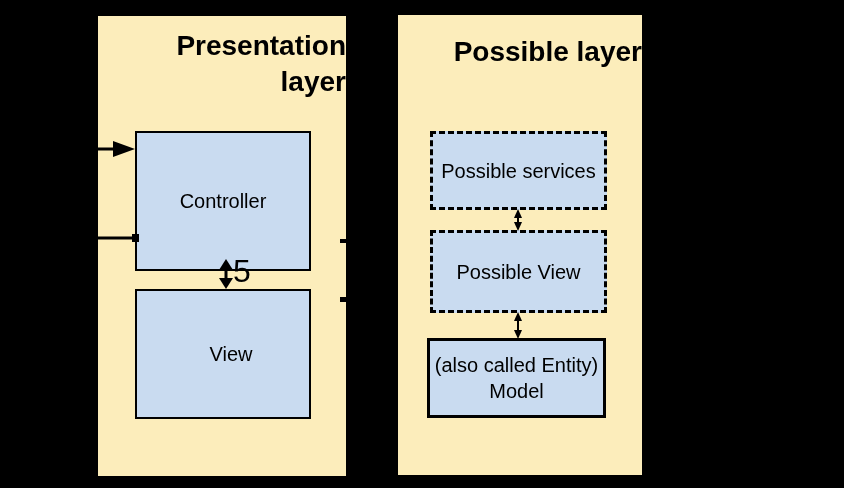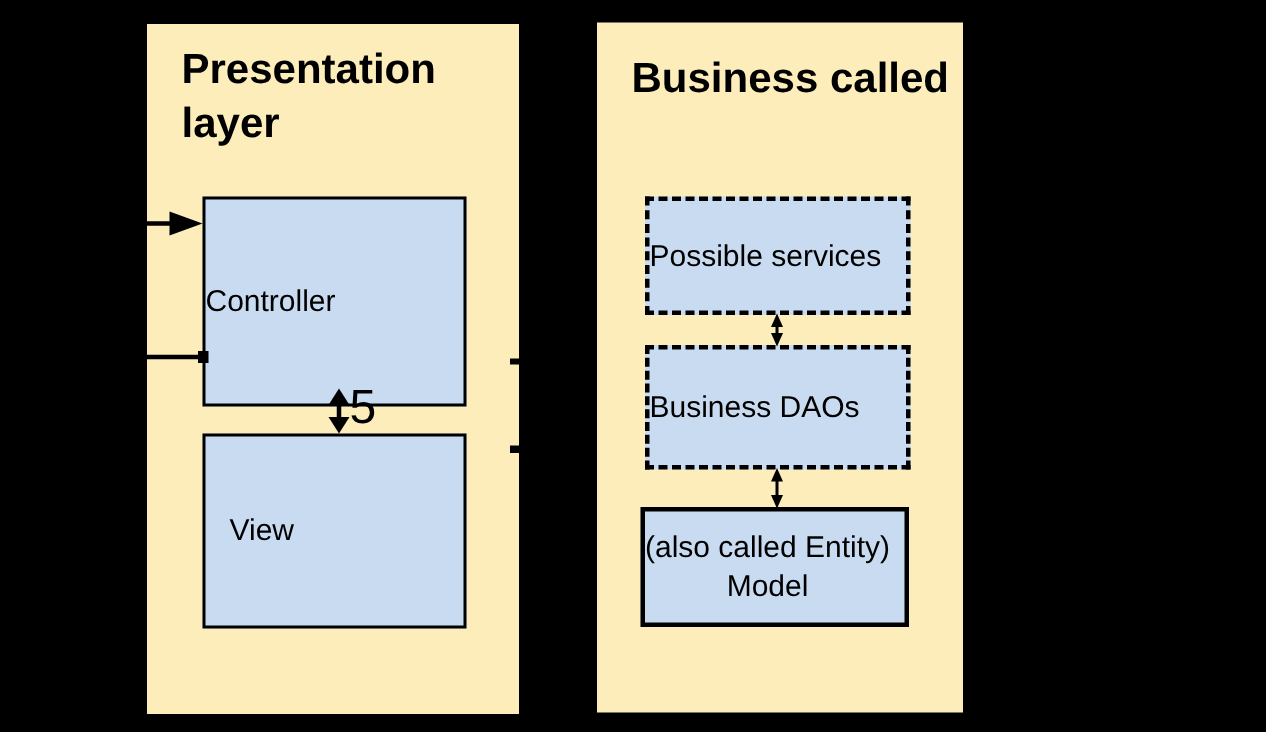--- a/index.html
+++ b/index.html
@@ -18,34 +18,35 @@
     position:relative;
   }
   .panel{
     position:absolute;
     background:var(--panel);
     z-index:1;
   }
   .panel-title{
     position:absolute;
     z-index:2;
-    text-align:left;
+    text-align:right;
     font-weight:bold;
     font-size:28px;
     line-height:1.28;
     color:var(--text);
     padding-left:23px;
   }
   .panel-title .wrap{display:inline-block;max-width:190px;}
   .box{
     position:absolute;
     z-index:3;
     background:var(--box-fill);
     display:flex;
     align-items:center;
+    justify-content:center;
     text-align:center;
     font-size:20px;
     line-height:1.3;
     color:var(--text);
   }
   .box.solid{border:2px solid var(--line);}
   .box.solid-thick{border:3px solid var(--line);}
   .box.dashed{border:3px dashed var(--line);}
   .gap-label{
     position:absolute;
@@ -77,29 +78,29 @@
 </div>
 
 <div class="box solid" style="left:135px;top:289px;width:176px;height:130px;padding-left:16px;">
   <span>View</span>
 </div>
 
 <div class="gap-label" style="left:233px;top:255px;">5</div>
 
 <div class="panel" style="left:398px;top:15px;width:244px;height:460px;"></div>
 <div class="panel-title" style="left:398px;top:34px;width:244px;">
-  <span>Business called</span>
+  <span>Possible layer</span>
 </div>
 
 <div class="box dashed" style="left:430px;top:131px;width:177px;height:79px;">
   <span>Possible services</span>
 </div>
 
 <div class="box dashed" style="left:430px;top:230px;width:177px;height:83px;">
-  <span>Business DAOs</span>
+  <span>Possible View</span>
 </div>
 
 <div class="box solid-thick" style="left:427px;top:338px;width:179px;height:80px;">
   <span>
     <span style="display:block;">(also called Entity)</span>
     <span style="display:block;">Model</span>
   </span>
 </div>
 
 <svg class="overlay" viewBox="0 0 844 488" xmlns="http://www.w3.org/2000/svg">

